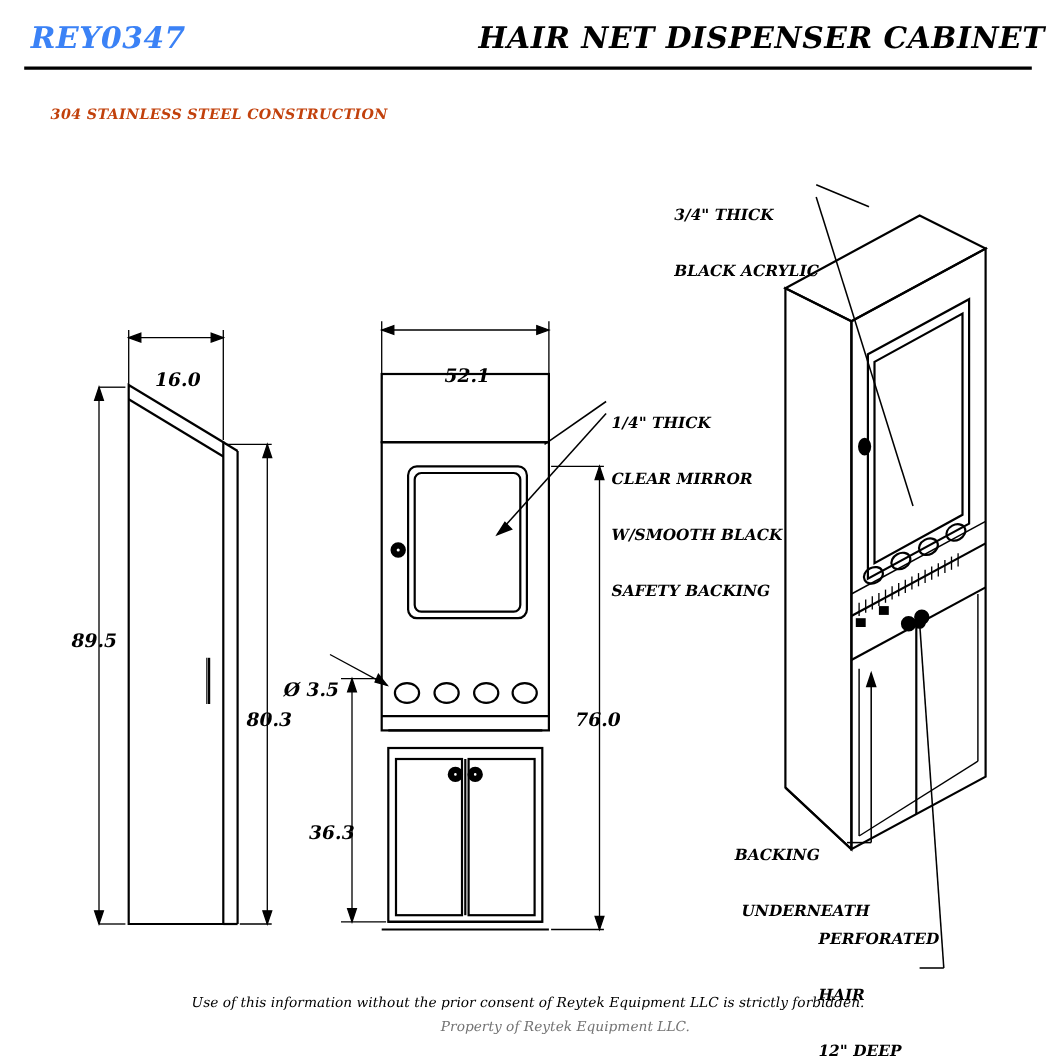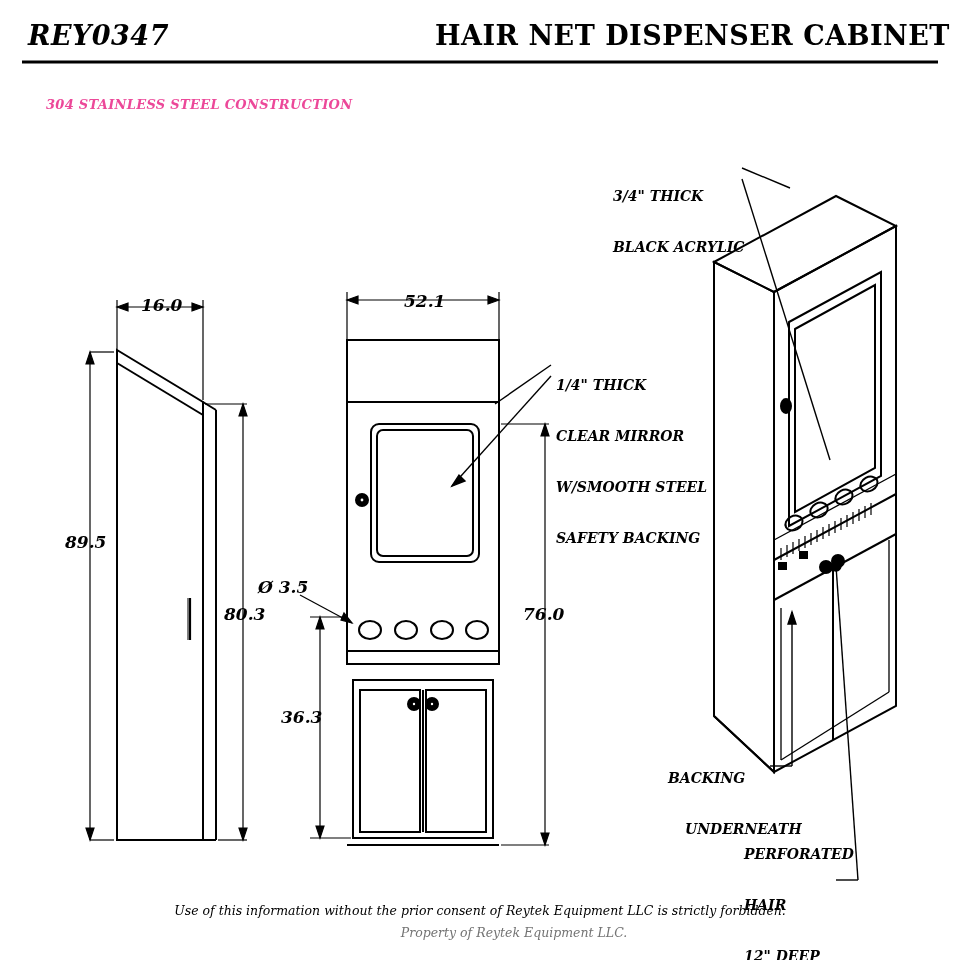--- a/index.html
+++ b/index.html
@@ -9,43 +9,43 @@
     font-family:"DejaVu Sans", sans-serif;
     position:relative;
     overflow:hidden;
   }
   #sheet{position:absolute;left:0;top:0;width:960px;height:960px;}
   .txt{position:absolute;white-space:pre;}
   .title-part{
     left:28px;top:20px;
     font-family:"DejaVu Serif", serif;
     font-weight:bold;font-style:italic;
-    font-size:27px;letter-spacing:0.5px;color:#000000;text-align:center;
+    font-size:27px;letter-spacing:0.5px;color:#3b82f6;text-align:center;
   }
   .title-main{
     left:435px;top:20px;
     font-family:"DejaVu Serif", serif;
-    font-weight:bold;
+    font-weight:bold;font-style:italic;
     font-size:27px;letter-spacing:0.5px;color:#000;
   }
   .subtitle{
     left:46px;top:97px;
     font-family:"DejaVu Serif", serif;
     font-weight:bold;font-style:italic;
-    font-size:13px;letter-spacing:0.3px;color:#ec4899;
+    font-size:13px;letter-spacing:0.3px;color:#c2410c;
   }
   .note{
     font-family:"DejaVu Serif", serif;
     font-weight:bold;font-style:italic;
     font-size:14px;line-height:17px;color:#000;
   }
   .dim{
     font-family:"DejaVu Serif", serif;
     font-weight:bold;font-style:italic;
-    font-size:17px;color:#000;
+    font-size:17px;color:#000;margin-top:41px;
   }
   .footer{
     font-family:"DejaVu Serif", serif;
     font-style:italic;
     font-size:12.5px;color:#737373;
     text-align:center;width:960px;left:0;padding-left:34px;
   }
   .footer2{
     font-family:"DejaVu Serif", serif;
     font-style:italic;
@@ -63,27 +63,27 @@
   <div class="txt subtitle">304 STAINLESS STEEL CONSTRUCTION</div>
 
   <div class="txt note" style="left:613px;top:154px;">
     <div>3/4" THICK</div>
     <div>BLACK ACRYLIC</div>
   </div>
 
   <div class="txt note" style="left:556px;top:343px;">
     <div>1/4" THICK</div>
     <div>CLEAR MIRROR</div>
-    <div>W/SMOOTH STEEL</div>
+    <div>W/SMOOTH BLACK</div>
     <div>SAFETY BACKING</div>
   </div>
 
   <div class="txt note" style="left:668px;top:736px;">
     <div>BACKING</div>
-    <div style="margin-left:17px;">UNDERNEATH</div>
+    <div style="margin-left:6px;">UNDERNEATH</div>
   </div>
 
   <div class="txt note" style="left:744px;top:812px;">
     <div>PERFORATED</div>
     <div>HAIR</div>
     <div>12" DEEP</div>
   </div>
 
   <div class="txt dim" style="left:141px;top:295px;">16.0</div>
   <div class="txt dim" style="left:404px;top:291px;">52.1</div>

